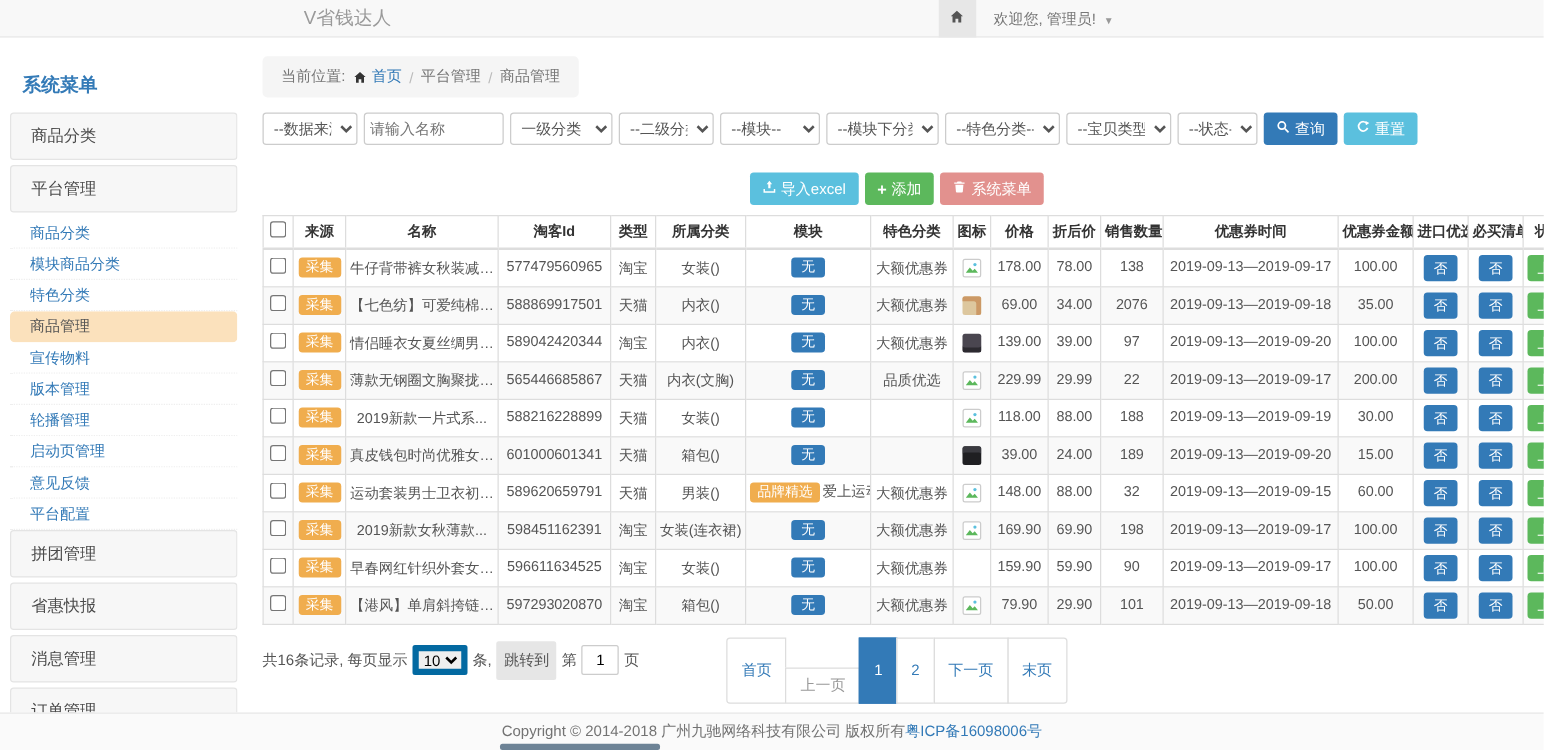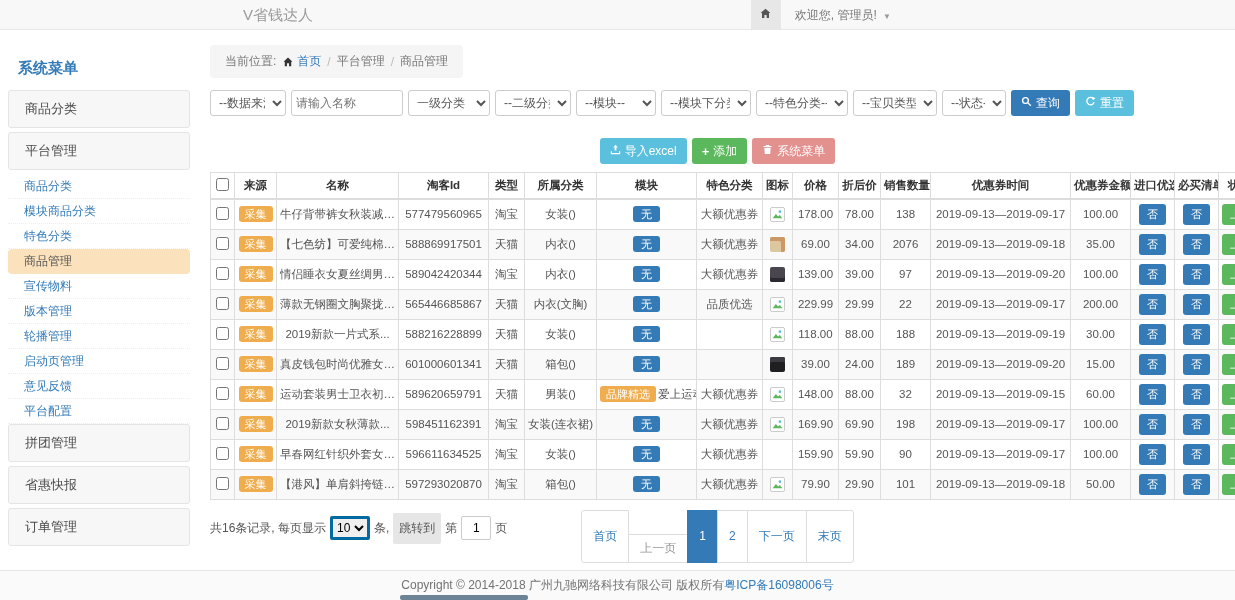--- a/index.html
+++ b/index.html
@@ -64,21 +64,21 @@
 
   .thumb { display:inline-block; width:15px; height:15px; vertical-align:middle; border-radius:2px; }
   .thumb-broken { border:1px solid #ccc; background:#fff; }
   .thumb-beige { background:#ddc79e; box-shadow:inset -4px 4px 0 #c96; }
   .thumb-dark { background:#4a4650; box-shadow:inset 0 -4px 0 #2c2a30; }
   .thumb-black { background:#1f1f22; box-shadow:inset 0 5px 0 #3a3a40; }
 
   
   .pagefoot { position:relative; margin-top:10px; height:30px; }
   .page-summary { position:absolute; left:0; top:3px; display:flex; align-items:center; gap:4px; color:#555; }
-  .page-summary select { height:24px; border:3px solid #0369a1; border-radius:2px; font-size:12px; font-family:inherit; }
+  .page-summary select { height:24px; border:5px solid #0369a1; border-radius:2px; font-size:12px; font-family:inherit; }
   .jump-chip { background:#e6e6e6; border:none; border-radius:2px; padding:7px 6px; color:#555; cursor:pointer; font-family:inherit; font-size:12px;text-align:center; }
   .jump-input { width:30px; height:24px; border:1px solid #ccc; border-radius:2px; text-align:center; font-size:12px; font-family:inherit; }
   .pager { display:flex; justify-content:center; }
   .pager .pg { border:1px solid #ddd; background:#fff; color:#337ab7; padding:5px 11px; margin-left:-1px;
     cursor:pointer; font-size:12px; font-family:inherit; }
   .pager .pg:first-child { border-radius:3px 0 0 3px; margin-left:0; }
   .pager .pg:last-child { border-radius:0 3px 3px 0; }
   .pager .pg.active { background:#337ab7; border-color:#337ab7; color:#fff; }
   .pager .pg.disabled { color:#999;margin-top:24px; }
 
@@ -119,20 +119,21 @@
       <div class="menu-sub">特色分类</div>
       <div class="menu-sub active">商品管理</div>
       <div class="menu-sub">宣传物料</div>
       <div class="menu-sub">版本管理</div>
       <div class="menu-sub">轮播管理</div>
       <div class="menu-sub">启动页管理</div>
       <div class="menu-sub">意见反馈</div>
       <div class="menu-sub">平台配置</div>
       <div class="menu-group">拼团管理</div>
       <div class="menu-group">省惠快报</div>
+      <div class="menu-group">消息管理</div>
       <div class="menu-group">订单管理</div>
     </div>
 </div>
 
 <div class="main">
 
   <div class="breadcrumb">
     <span>当前位置:</span>
     <span class="bc-home">
       <svg width="12" height="12" viewBox="0 0 16 16">

